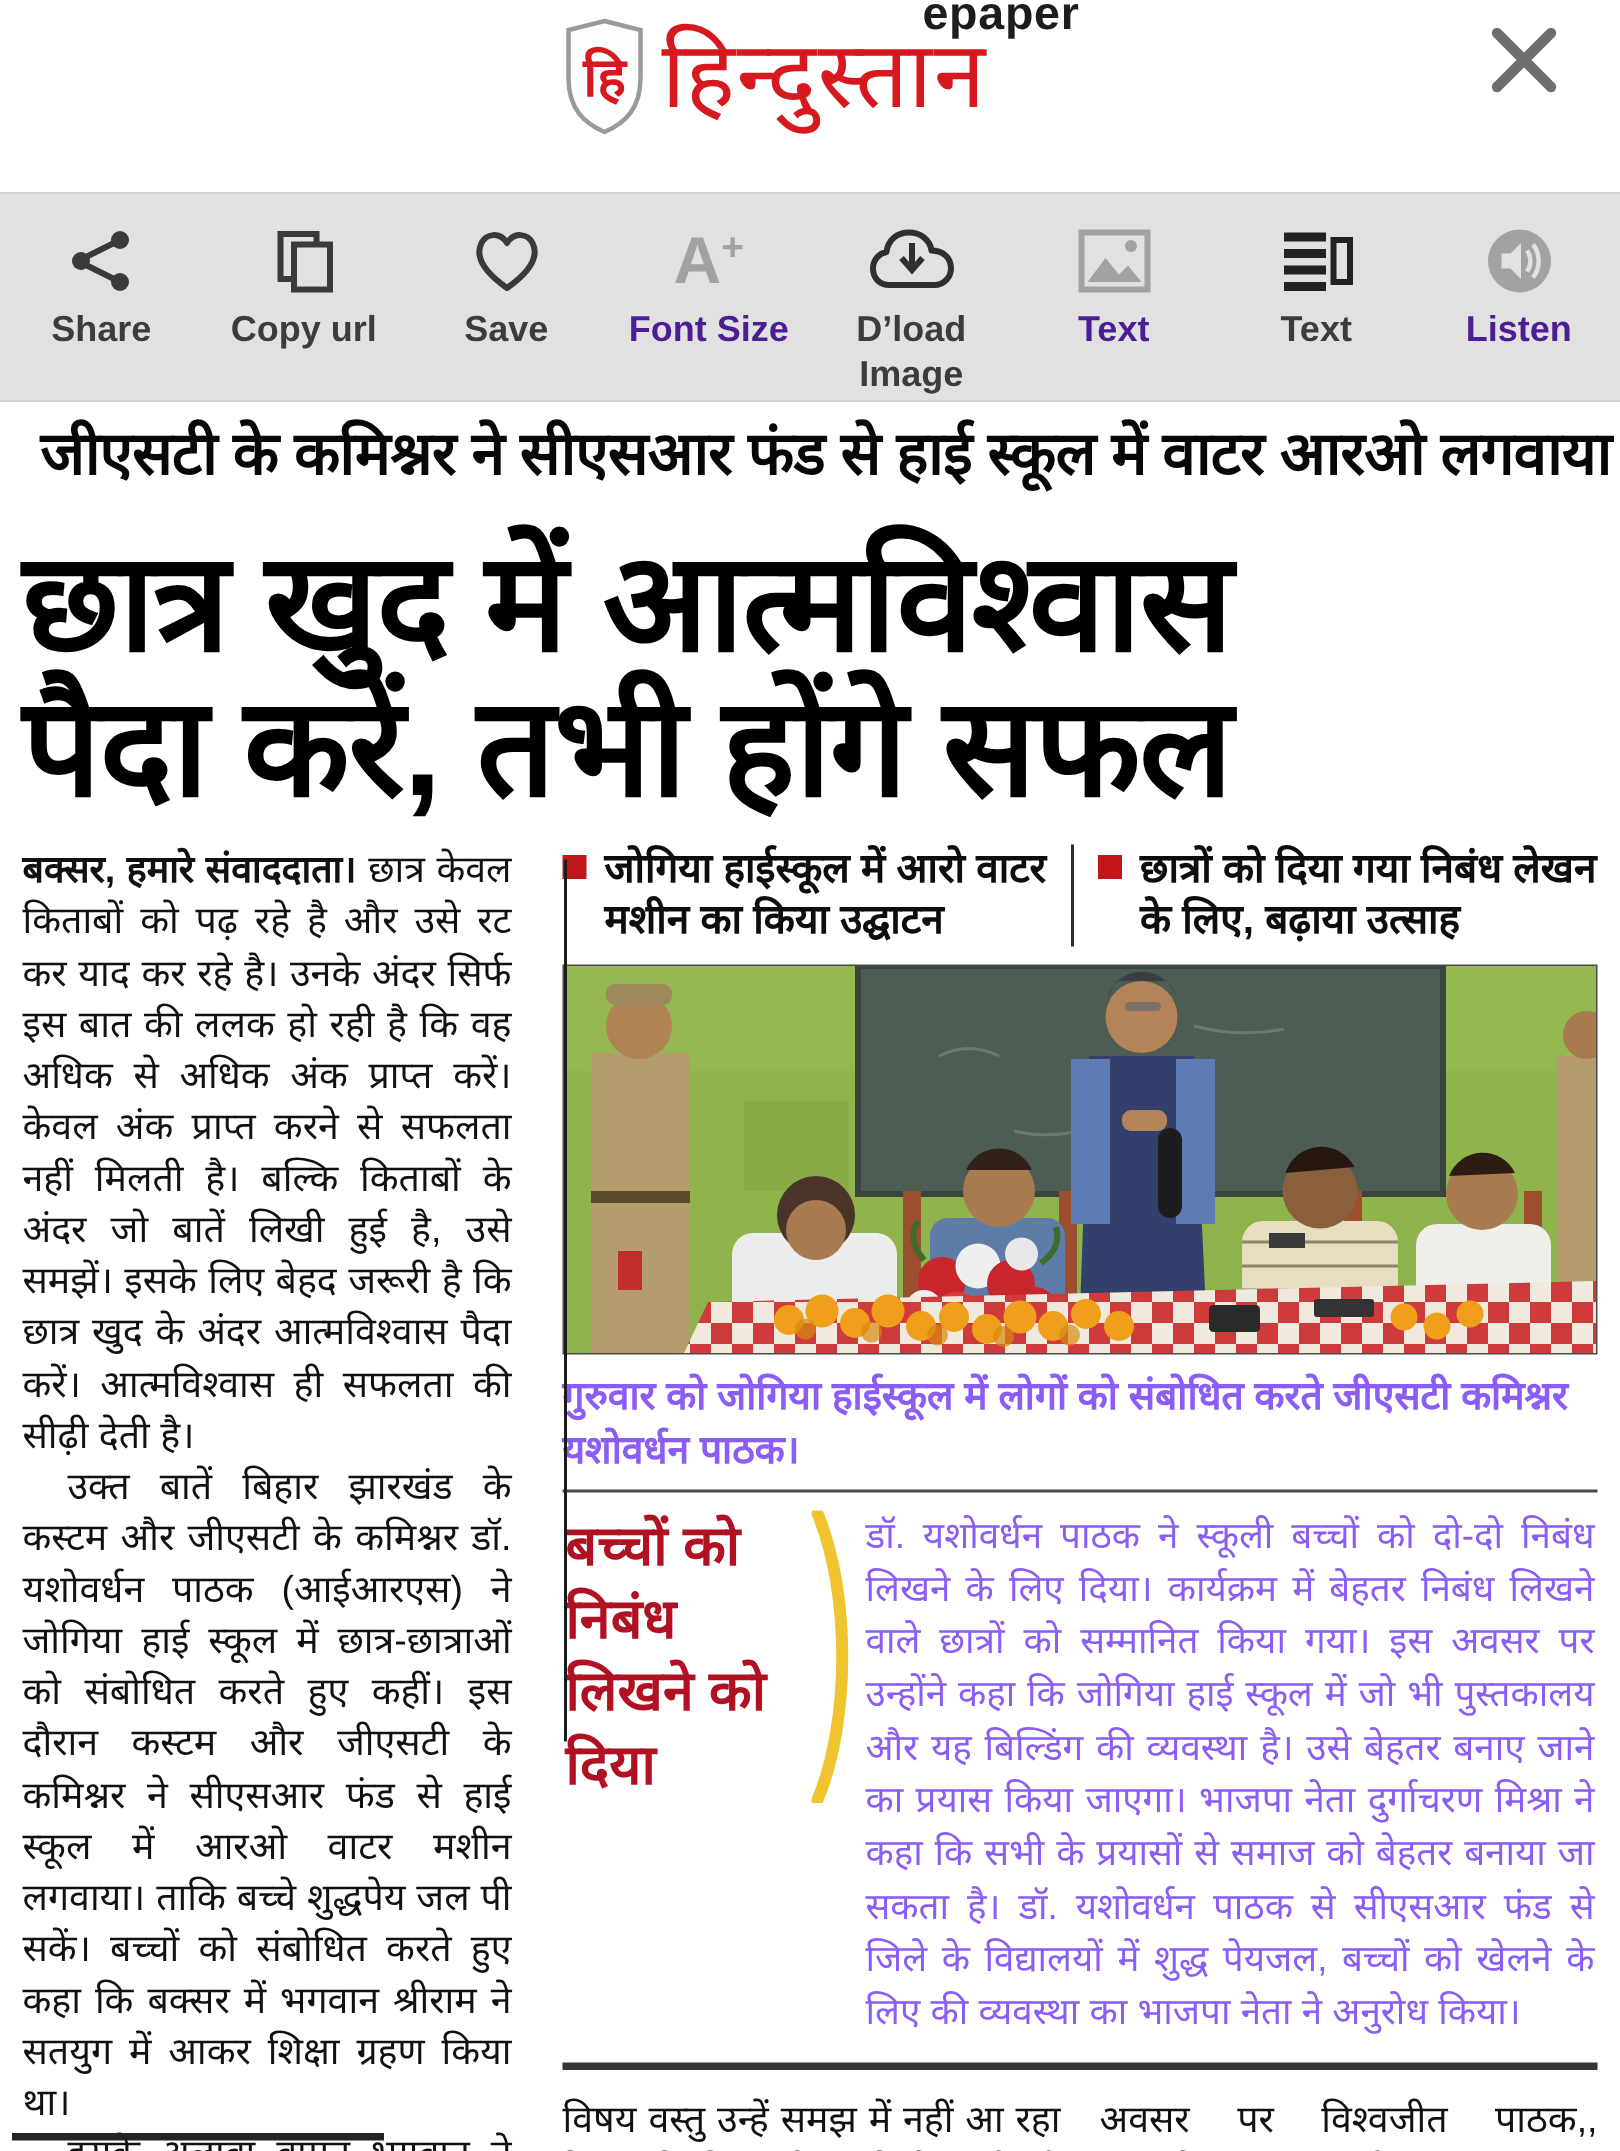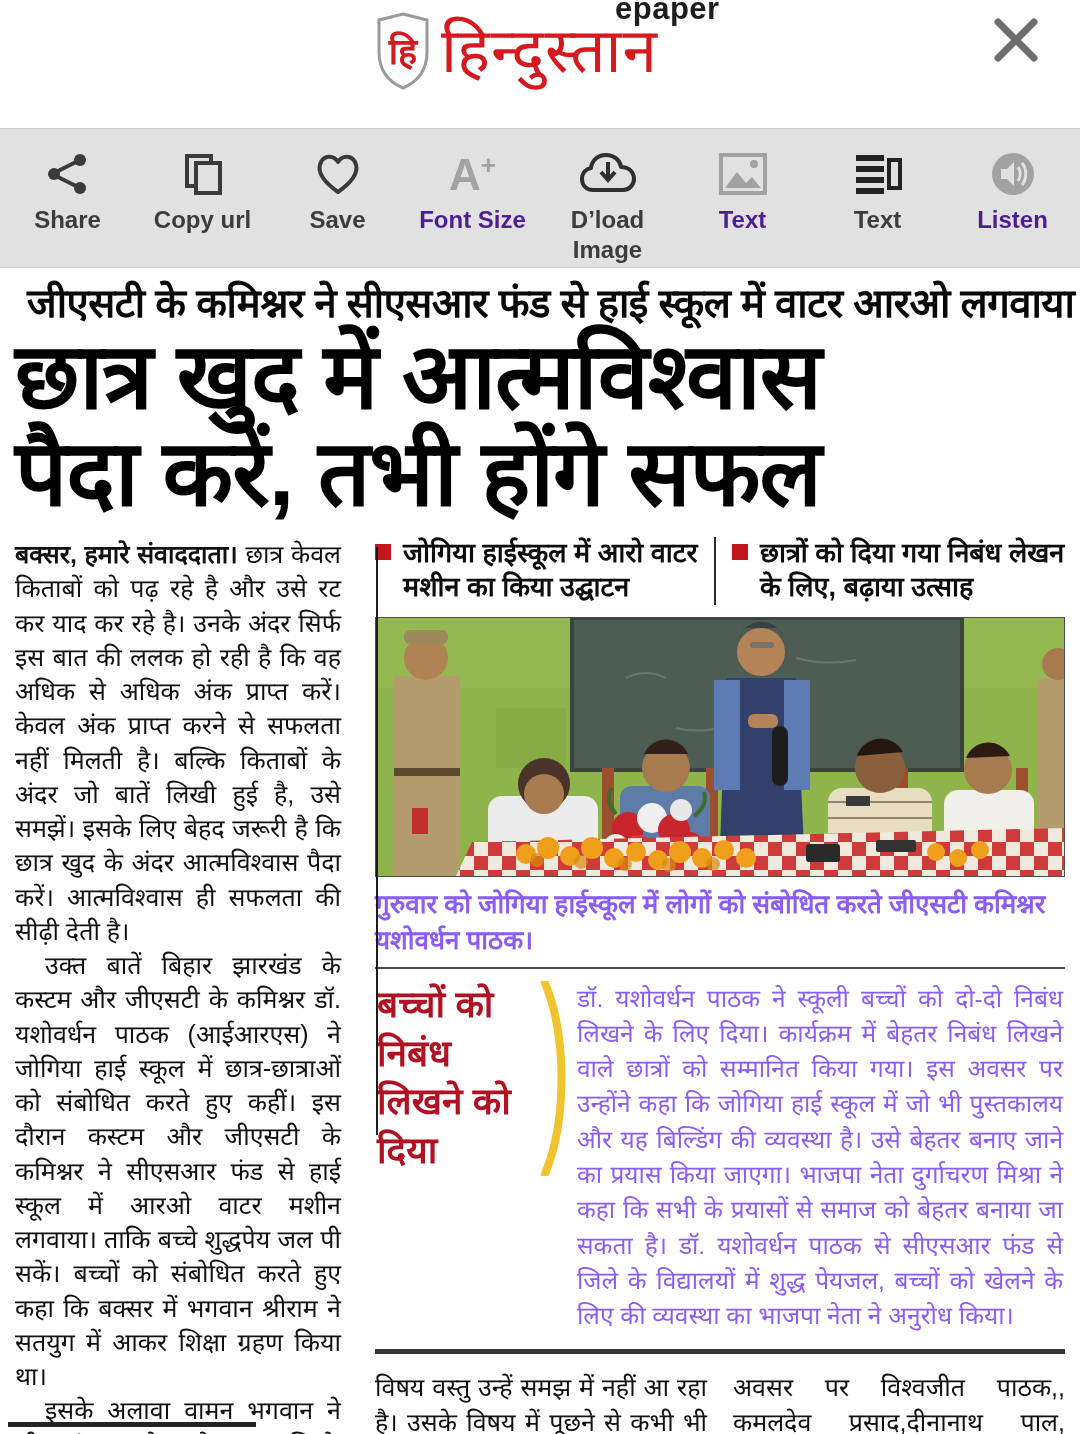--- a/index.html
+++ b/index.html
@@ -48,21 +48,21 @@
   .aplus { font-size: 44px; font-weight: 700; color: #a2a2a2; line-height: 1; }
   .aplus sup { font-size: 26px; }
 
   
   .article { position: relative; padding: 12px 15px 0 15px; }
   .kicker {
     font-size: 40px; font-weight: 800; color: #070707; line-height: 1.15;
     letter-spacing: -0.5px; white-space: nowrap; margin-left: 12px;
   }
   .headline {
-    margin-top: 2px;
+    margin-top: 28px;
     font-size: 92px; font-weight: 800; color: #000; line-height: 1.05;
     letter-spacing: -1px;
   }
 
   .bodywrap { position: relative; display: flex; margin-top: 16px; }
   .vrule { position: absolute; left: 361px; top: 10px; width: 2px; height: 588px; background: #1c1c1c; }
 
   .leftcol { width: 352px; padding-right: 14px; }
   .leftcol p {
     font-size: 25px; line-height: 1.37; text-align: justify; color: #111;

